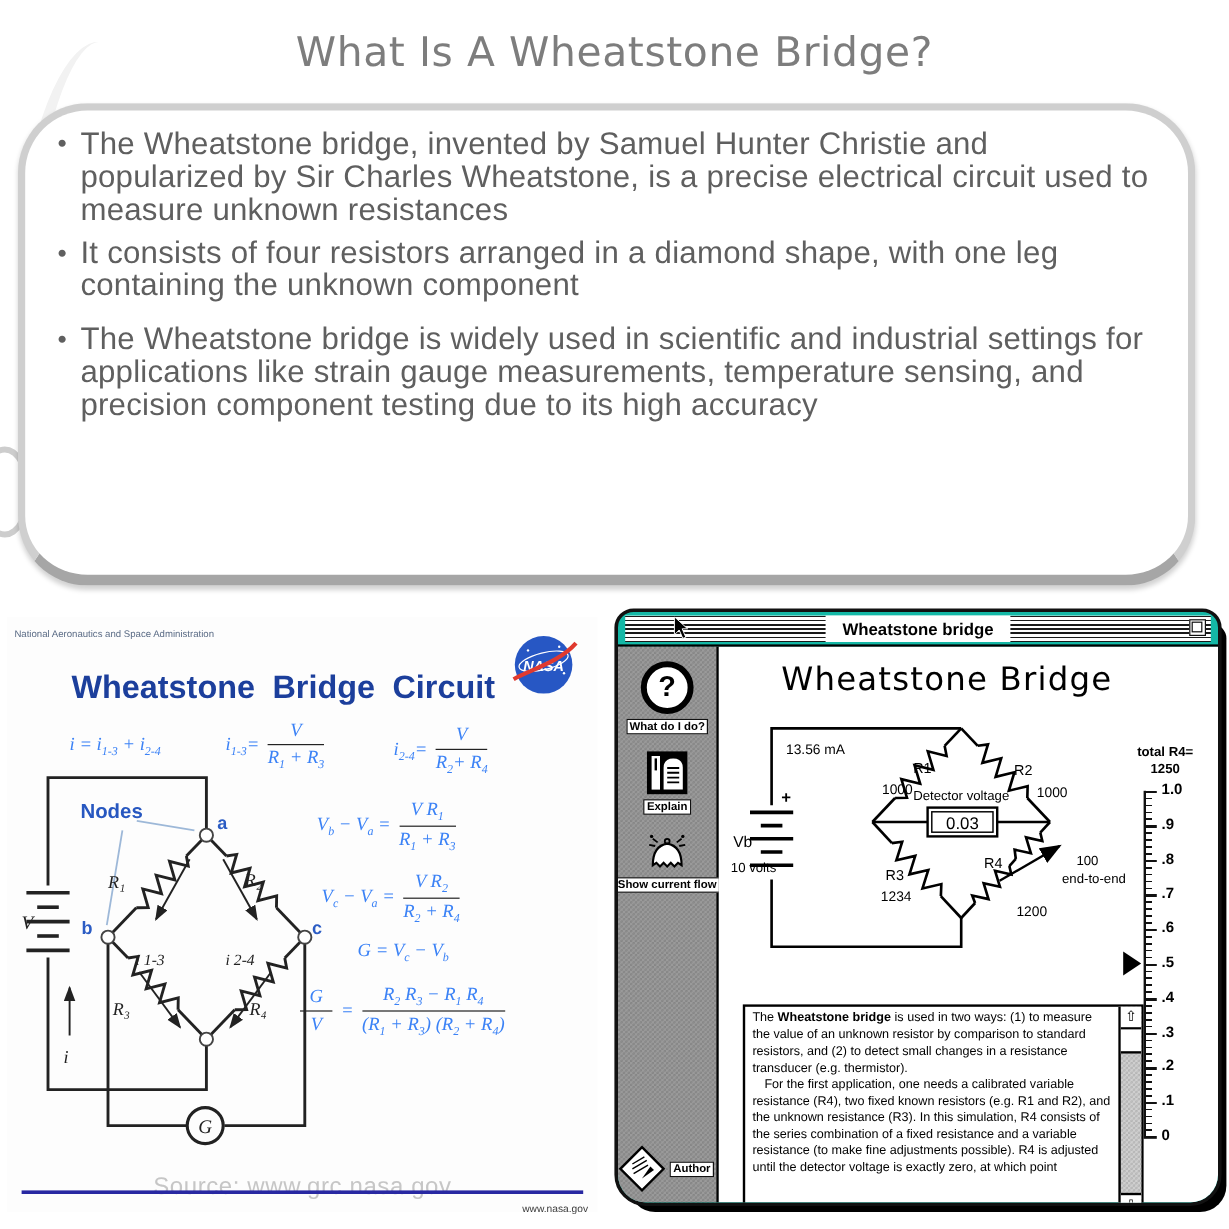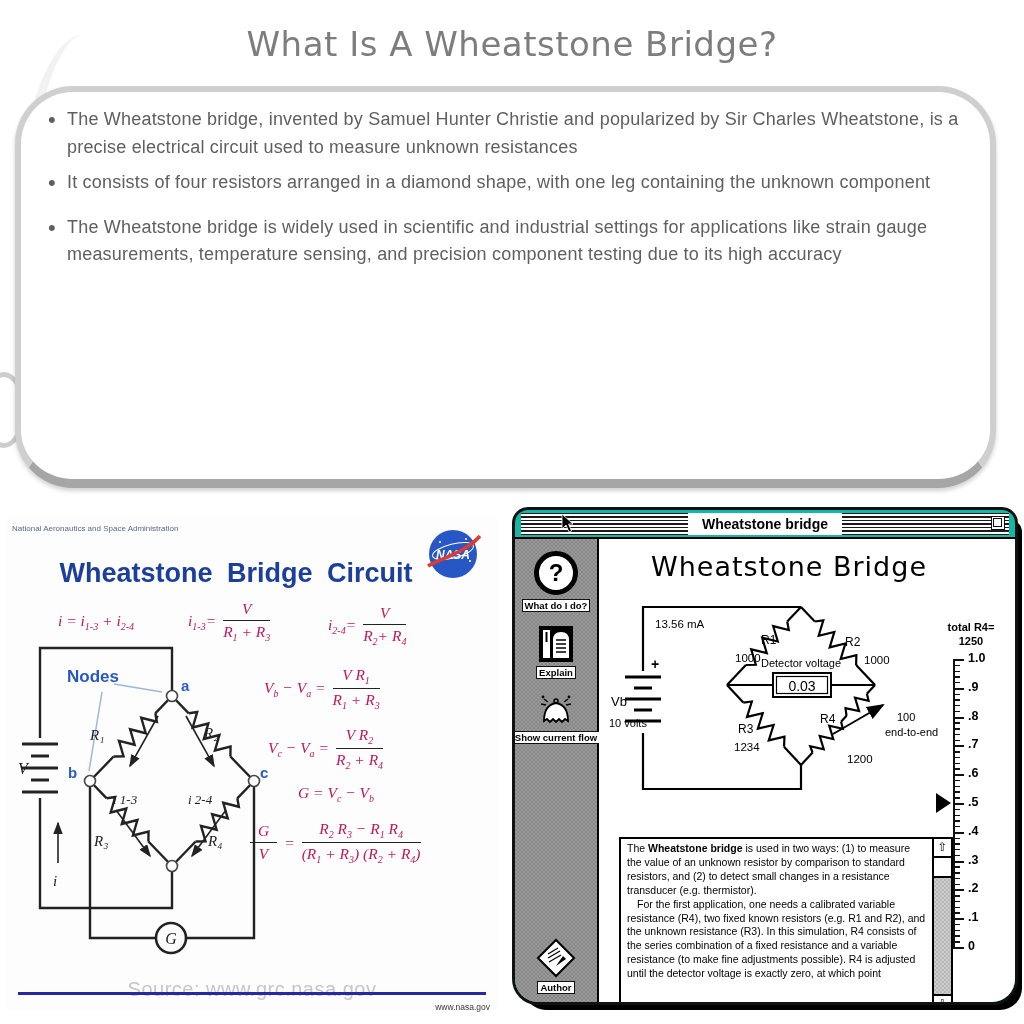--- a/index.html
+++ b/index.html
@@ -15,34 +15,34 @@
   
   .page-title{position:absolute;top:24px;left:0;width:100%;text-align:center;
     font-size:34px;letter-spacing:.5px;color:#7d7d7d;font-weight:bold;
     font-family:"DejaVu Sans","Liberation Sans",sans-serif;font-weight:normal;}
 
   
   .summary-box{position:absolute;left:15px;top:86px;width:981px;height:402px;
     border:6px solid #cfcfcf;border-bottom:9px solid #a6a6a6;border-radius:58px;
     box-shadow:0 3px 4px rgba(0,0,0,.18);background:#fff;
     padding:14px 26px 0 24px;box-sizing:border-box;}
-  .bullet{position:relative;padding-left:22px;font-size:18px;line-height:27.5px;
+  .bullet{position:relative;padding-left:22px;font-size:26px;line-height:27.5px;
     color:#5f5f5f;letter-spacing:.2px;}
   .bullet::before{content:"•";position:absolute;left:3px;top:0;font-size:22px;color:#5f5f5f;}
   .mb1{margin-bottom:8px;} .mb2{margin-bottom:17px;} .mb3{margin-bottom:6px;}
 
   
   .nasa-slide{position:absolute;left:6px;top:514px;width:492px;height:496px;background:#fdfdfd;}
   .nasa-agency{position:absolute;left:6px;top:10px;font-size:8px;color:#5a6b85;}
   .nasa-title{position:absolute;left:30px;top:44px;width:400px;text-align:center;
     font-size:27px;font-weight:bold;color:#1c3f9c;word-spacing:7px;letter-spacing:0;}
   .nasa-logo{position:absolute;right:16px;top:14px;}
   .eq{position:absolute;display:flex;align-items:center;gap:7px;
     font-family:"Liberation Serif","DejaVu Serif",serif;font-style:italic;
-    font-size:15.5px;color:#be185d;}
+    font-size:15.5px;color:#3b82f6;}
   .eq sub{font-size:10px;}
   .frac{display:inline-flex;flex-direction:column;text-align:center;}
   .frac .num{padding:0 8px 2px;border-bottom:1.6px solid #222;}
   .frac .den{padding-top:2px;}
   .nasa-footline{position:absolute;left:12px;top:478px;width:468px;height:3px;background:#2828a2;}
   .nasa-watermark{position:absolute;left:0;top:464px;width:100%;text-align:center;
     font-size:20px;color:#c6c6c6;letter-spacing:.5px;}
   .nasa-url{position:absolute;right:8px;top:488px;font-size:8.5px;color:#3a3a3a;}
 
   
@@ -66,21 +66,21 @@
     background-image:linear-gradient(45deg,#868686 25%,transparent 25%,transparent 75%,#868686 75%),
                      linear-gradient(45deg,#868686 25%,transparent 25%,transparent 75%,#868686 75%);
     background-size:4px 4px;background-position:0 0,2px 2px;
     display:flex;flex-direction:column;align-items:center;padding-top:12px;box-sizing:border-box;}
   .tool{display:flex;flex-direction:column;align-items:center;gap:4px;margin-bottom:14px;cursor:pointer;}
   .tool-label{background:#fff;border:1px solid #111;font-size:9.5px;font-weight:bold;
     padding:0 2px;white-space:nowrap;color:#000;}
   .q-icon{width:34px;height:34px;border-radius:50%;border:5px solid #000;background:#fff;
     display:flex;align-items:center;justify-content:center;font-size:24px;font-weight:bold;color:#000;}
   .tool-author{position:absolute;bottom:8px;left:0;width:100%;display:flex;
-    flex-direction:column;align-items:center;gap:3px;cursor:pointer;}
+    flex-direction:row;align-items:center;gap:3px;cursor:pointer;}
   .main-area{flex:1;position:relative;background:#fff;}
   .sim-title{position:absolute;left:0;top:12px;width:380px;text-align:center;
     font-size:27px;letter-spacing:1px;color:#000;
     font-family:"DejaVu Sans","Liberation Sans",sans-serif;}
   .sim-circuit{position:absolute;left:10px;top:54px;}
   .slider-head{position:absolute;left:332px;top:82px;width:80px;text-align:center;
     font-size:11px;font-weight:bold;line-height:1.25;color:#000;}
   .ruler{position:absolute;left:354px;top:120px;width:46px;height:292px;}
   .ruler-line{position:absolute;left:0;top:0;width:2px;height:290px;background:#111;}
   .ruler-minor{position:absolute;left:2px;top:0;width:5px;height:288px;

